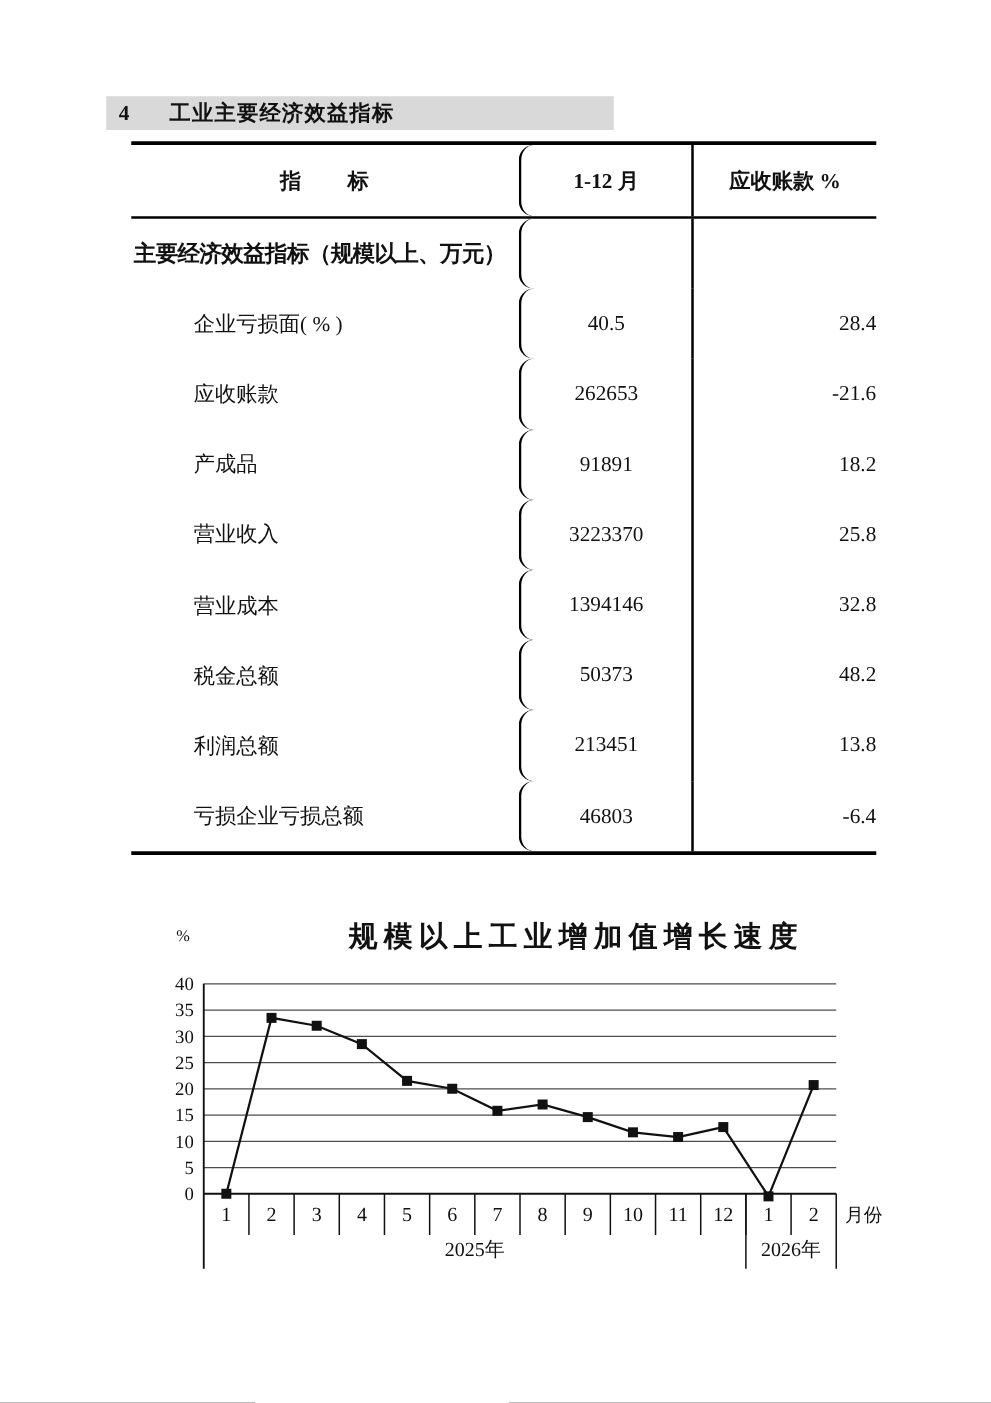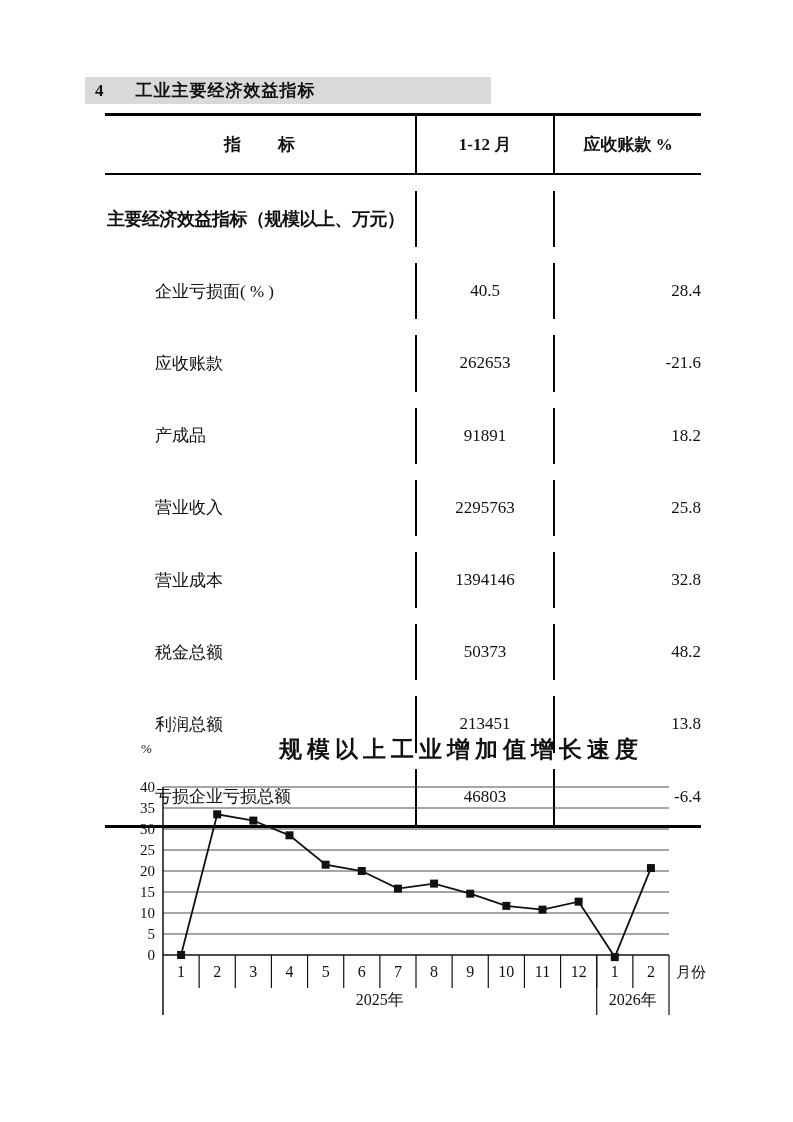--- a/index.html
+++ b/index.html
@@ -23,24 +23,24 @@
   
   .itable{
     position:absolute;left:105px;top:113px;width:596px;
     border-top:3px solid #000;border-bottom:3px solid #000;
     box-sizing:border-box;
   }
   .t-header{
     display:flex;height:57px;border-bottom:2px solid #000;
     font-weight:bold;font-size:17px;
   }
-  .t-row{display:flex;height:56.2px;font-size:17px;margin-top:16px;}
+  .t-row{display:flex;height:56.2px;font-size:17px;}
   .c{box-sizing:border-box;display:flex;align-items:center;}
   .c1{width:310px;}
-  .c2{width:138px;border-left:2px solid #000;justify-content:center;}
+  .c2{width:138px;border-left:2px solid #000;justify-content:center;border-radius:12px;}
   .c3{width:148px;border-left:2px solid #000;justify-content:flex-end;}
   .t-header .c1{justify-content:center;letter-spacing:1px;font-family:Liberation Serif, serif;}
   .t-header .c2,.t-header .c3{justify-content:center;}
   .lbl-section{font-weight:bold;font-size:18px;padding-left:2px;letter-spacing:-0.5px;}
   .lbl-indent{padding-left:50px;}
   
   #chart{position:absolute;left:0;top:0;width:793px;height:1122px;pointer-events:none;}
   #chart text{font-family:"Liberation Serif","DejaVu Serif",serif;fill:#111;}
 </style>
 </head>
@@ -98,21 +98,21 @@
           </div>
           <div class="c c3">
             <span class="">18.2</span>
           </div>
         </div>
         <div class="t-row">
           <div class="c c1">
             <span class="lbl-indent">营业收入</span>
           </div>
           <div class="c c2">
-            <span class="">2295763</span>
+            <span class="">3223370</span>
           </div>
           <div class="c c3">
             <span class="">25.8</span>
           </div>
         </div>
         <div class="t-row">
           <div class="c c1">
             <span class="lbl-indent">营业成本</span>
           </div>
           <div class="c c2">

